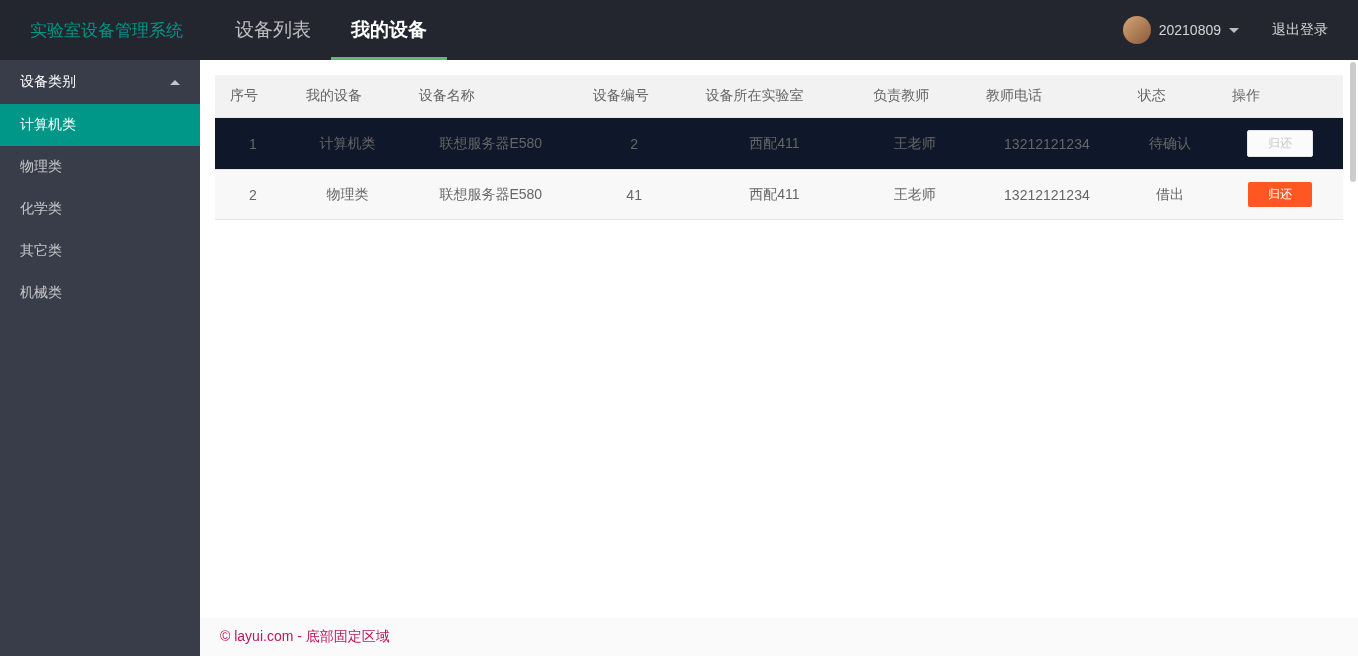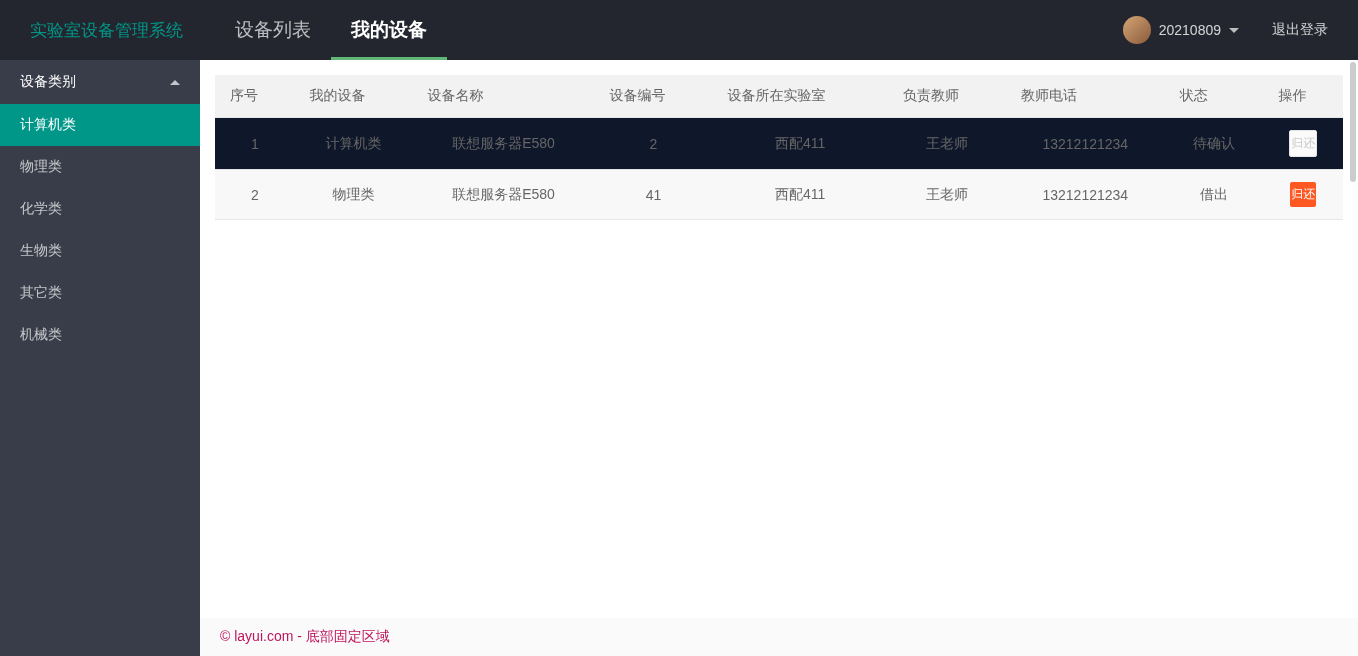--- a/index.html
+++ b/index.html
@@ -140,21 +140,21 @@
     }
     tbody td {
       padding: 12px 15px;
       border-bottom: 1px solid #e6e6e6;
       color: #666;
       font-size: 14px;
     }
     tbody td.center { text-align: center; }
     tbody tr:nth-child(even) { background: #f8f8f8; }
     .btn {
-      padding: 4px 1px;
+      padding: 4px 20px;
       border-radius: 2px;
       font-size: 12px;
       cursor: pointer;
       display: inline-block;
       border: none;
     }
     .btn-disabled {
       background: #fbfbfb;
       border: 1px solid #e6e6e6;
       color: #c9c9c9;
@@ -201,21 +201,20 @@
 
 <div class="body-wrap">
   <div class="sidebar">
     <div class="sidebar-header">
       <span>设备类别</span>
       <span class="caret-up"></span>
     </div>
     <div class="sidebar-item active">计算机类</div>
     <div class="sidebar-item">物理类</div>
     <div class="sidebar-item">化学类</div>
-    <div class="sidebar-item">生物类</div>
     <div class="sidebar-item">其它类</div>
     <div class="sidebar-item">机械类</div>
   </div>
 
   <div class="main">
     <div class="content">
       <table>
         <thead>
           <tr>
             <th>序号</th>

